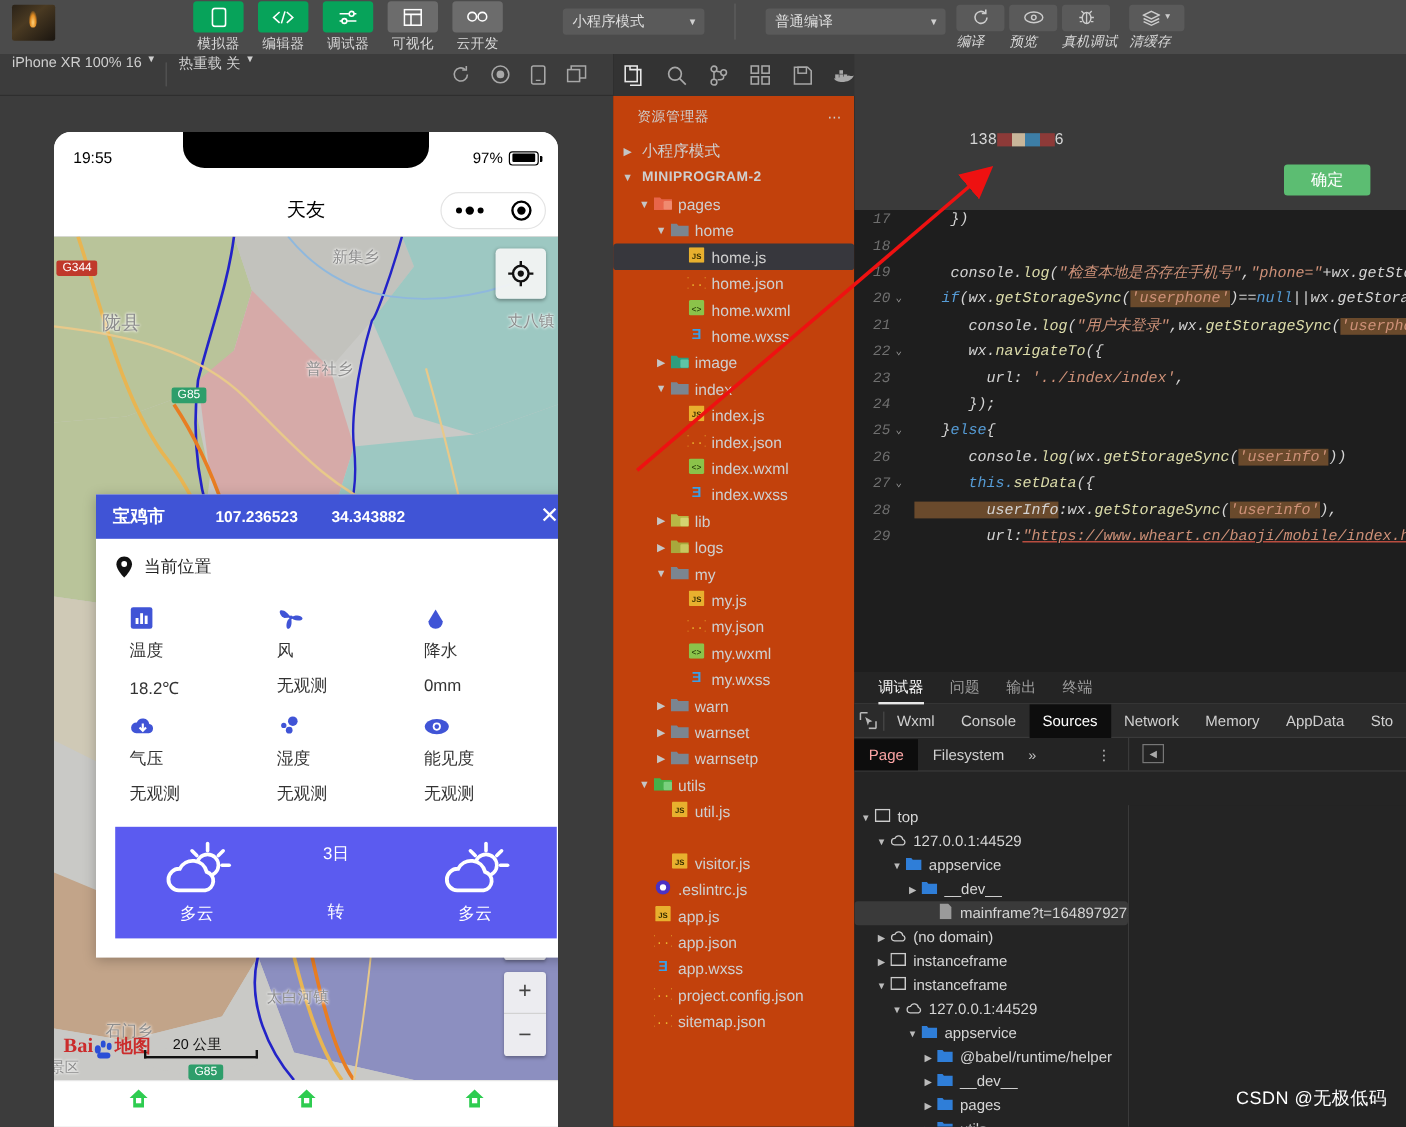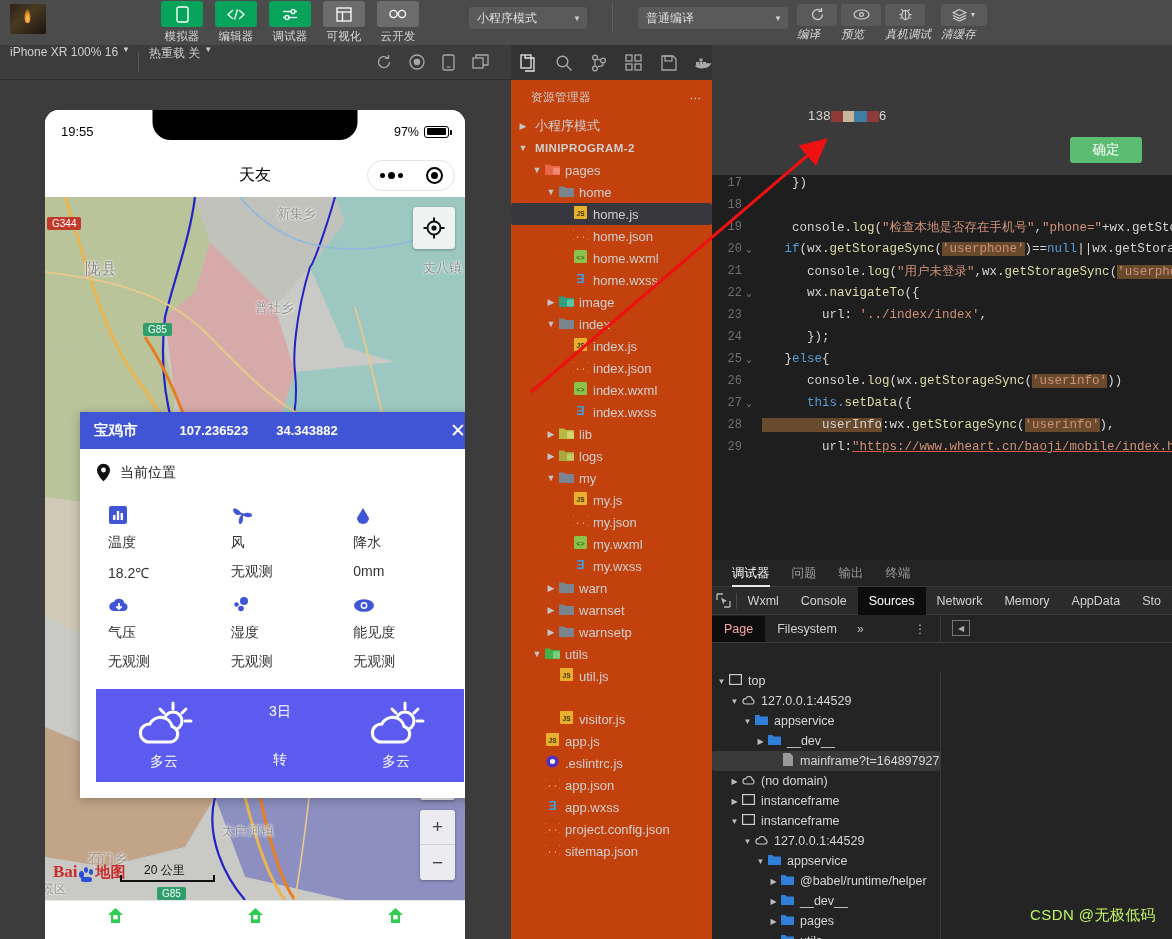--- a/index.html
+++ b/index.html
@@ -216,21 +216,21 @@
   .sb-row .ficon { width: 18px; display:flex; align-items:center; justify-content:center; flex:none; }
   .sb-row .nm { margin-left: 4px; }
   .sb-row.bold .nm { font-weight: bold; font-size: 11.5px; letter-spacing:.4px;}
 
   
   .editor {
     position: absolute; left: 201px; top: 35px; width: 460px; height: 480px;
     background: #1e1e1e; overflow: hidden;
   }
   .ed-gutterbar { position:absolute; left:0; top:0; width:44px; height:100%; background:#1e1e1e;}
-  .code-line { display: flex; height: 22px; align-items: center; font-family: "Liberation Mono", monospace; font-size: 12.5px; white-space: pre;}
+  .code-line { display: flex; height: 22px; align-items: center; font-family: "Liberation Mono", monospace; font-size: 12.5px; white-space: pre; font-style: italic;}
   .ln-no { width: 30px; text-align: right; color: #6f6f6f; font-size: 12px; flex:none;}
   .fold { width: 14px; text-align: center; color: #9a9a9a; font-size: 9px; flex:none;}
   .ln-txt { padding-left: 6px; }
   .bp { position:absolute; left:6px; width:10px; height:10px; border-radius:50%; background:#d84a4a; }
   .k-kw { color:#569cd6; } .k-fn { color:#dcdcaa; } .k-str { color:#ce9178; }
   .k-plain { color:#d4d4d4; }
   .k-prop { color:#9cdcfe; }
   .k-url { color:#ce9178; text-decoration: underline; text-decoration-color:#e05a4a; }
   .hl { background: #6a4a2c; }
 
@@ -279,21 +279,21 @@
 
   .src-tree { position: absolute; left:0; top:111px; width:228px; bottom:0; overflow:hidden; }
   .src-row { height: 20px; display: flex; align-items: center; font-size: 12.5px;
              color: #d6d6d6; cursor: pointer; white-space: nowrap;}
   .src-row.sel { background: #3a3a3a; }
   .src-row .arw { width: 11px; text-align:center; font-size:8px; color:#bbb; flex:none;}
   .src-row .ico { width: 17px; display:flex; align-items:center; justify-content:center; flex:none;}
   .src-split-v { position:absolute; left:228px; top:111px; bottom:0; width:1px; background:#3a3a3a;}
   .src-right { position:absolute; left:229px; top:111px; right:0; bottom:0; background:#242424;}
 
-  .watermark { position:absolute; right:16px; bottom:14px; color:#bef264; font-size:15px;
+  .watermark { position:absolute; right:16px; bottom:14px; color:#ffffff; font-size:15px;
                letter-spacing:.4px; z-index: 20;}
 
   .arrow-svg { position:absolute; left:0; top:0; width:1172px; height:939px; pointer-events:none; z-index:30;}
 </style>
 </head>
 <body>
 
 <div id="app">
 
   <div class="topbar">
@@ -1002,35 +1002,35 @@
                   <rect width="13" height="13" rx="1" fill="#e8b02e"></rect>
                   <text x="6.5" y="9.6" font-size="6.5" font-weight="bold" font-family="Liberation Sans" fill="#3a3000" text-anchor="middle">JS</text>
                 </svg></span>
             </span>
             <span class="nm">visitor.js</span>
           </div>
           <div class="sb-row" style="padding-left: 20px;">
             <span class="arw"></span>
             <span class="ficon">
               <span><svg width="13" height="13" viewBox="0 0 13 13">
+                  <circle cx="6.5" cy="6.5" r="6" fill="#4b32c3"></circle>
+                  <circle cx="6.5" cy="6.5" r="2.6" fill="#fff"></circle>
+                </svg></span>
+            </span>
+            <span class="nm">.eslintrc.js</span>
+          </div>
+          <div class="sb-row" style="padding-left: 20px;">
+            <span class="arw"></span>
+            <span class="ficon">
+              <span><svg width="13" height="13" viewBox="0 0 13 13">
                   <rect width="13" height="13" rx="1" fill="#e8b02e"></rect>
                   <text x="6.5" y="9.6" font-size="6.5" font-weight="bold" font-family="Liberation Sans" fill="#3a3000" text-anchor="middle">JS</text>
                 </svg></span>
             </span>
             <span class="nm">app.js</span>
-          </div>
-          <div class="sb-row" style="padding-left: 20px;">
-            <span class="arw"></span>
-            <span class="ficon">
-              <span><svg width="13" height="13" viewBox="0 0 13 13">
-                  <circle cx="6.5" cy="6.5" r="6" fill="#4b32c3"></circle>
-                  <circle cx="6.5" cy="6.5" r="2.6" fill="#fff"></circle>
-                </svg></span>
-            </span>
-            <span class="nm">.eslintrc.js</span>
           </div>
           <div class="sb-row" style="padding-left: 20px;">
             <span class="arw"></span>
             <span class="ficon">
               <span><svg width="15" height="13" viewBox="0 0 15 13">
                   <text x="7.5" y="10" font-size="10" font-family="Liberation Mono" fill="#e8b02e" text-anchor="middle">{..}</text>
                 </svg></span>
             </span>
             <span class="nm">app.json</span>
           </div>

